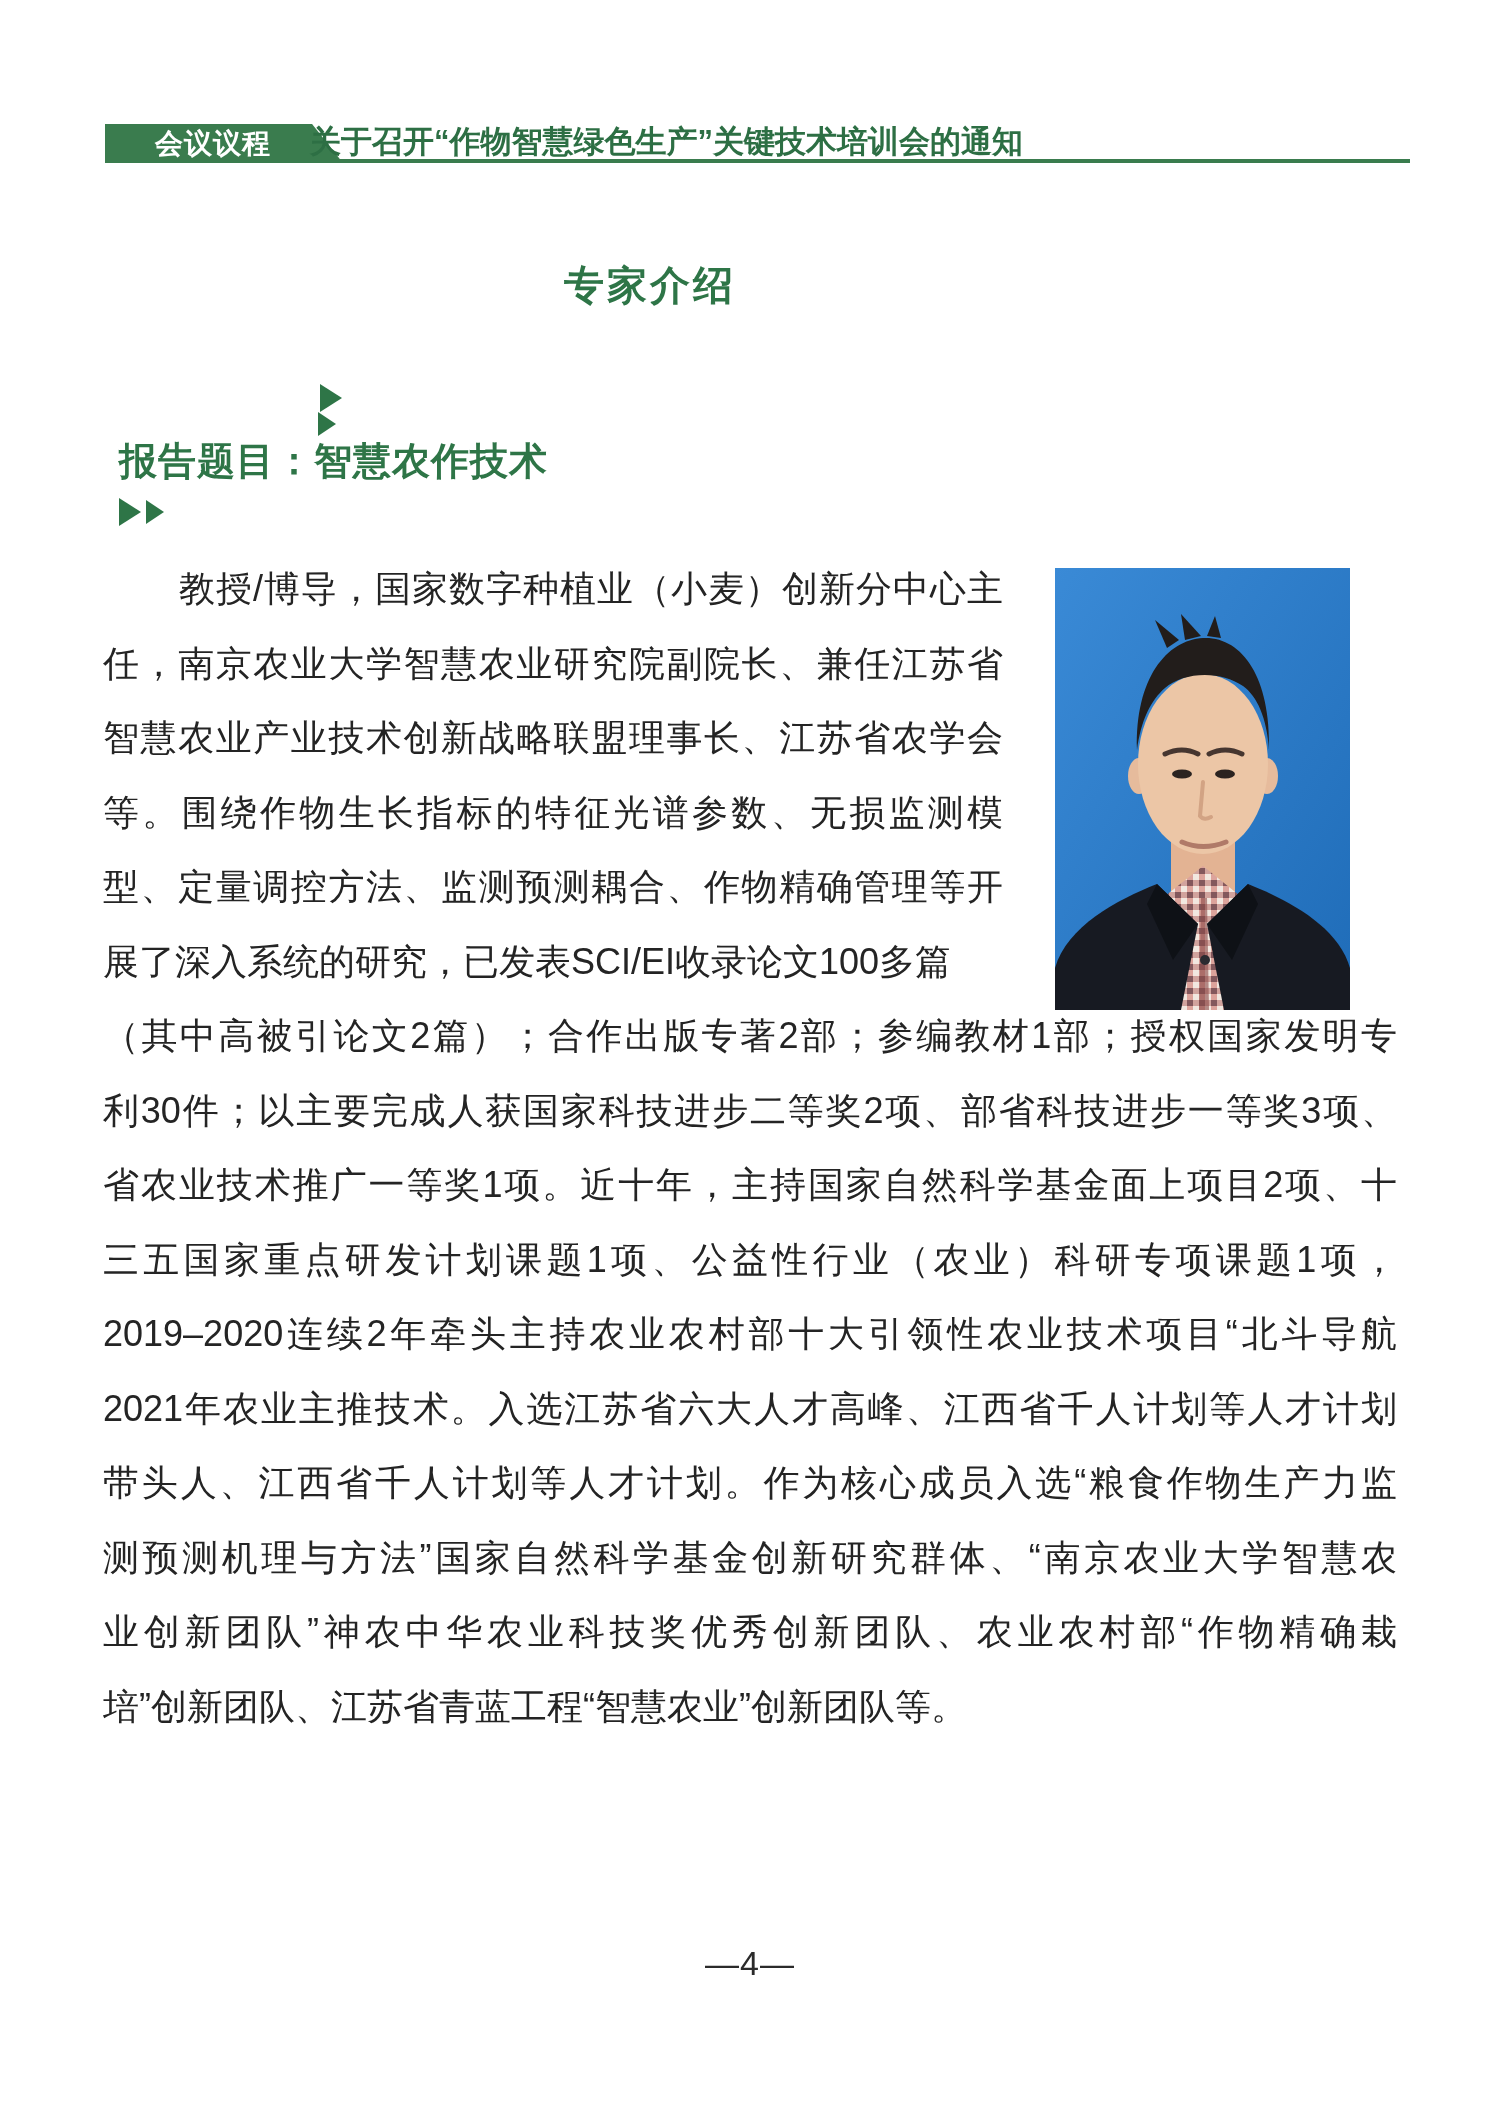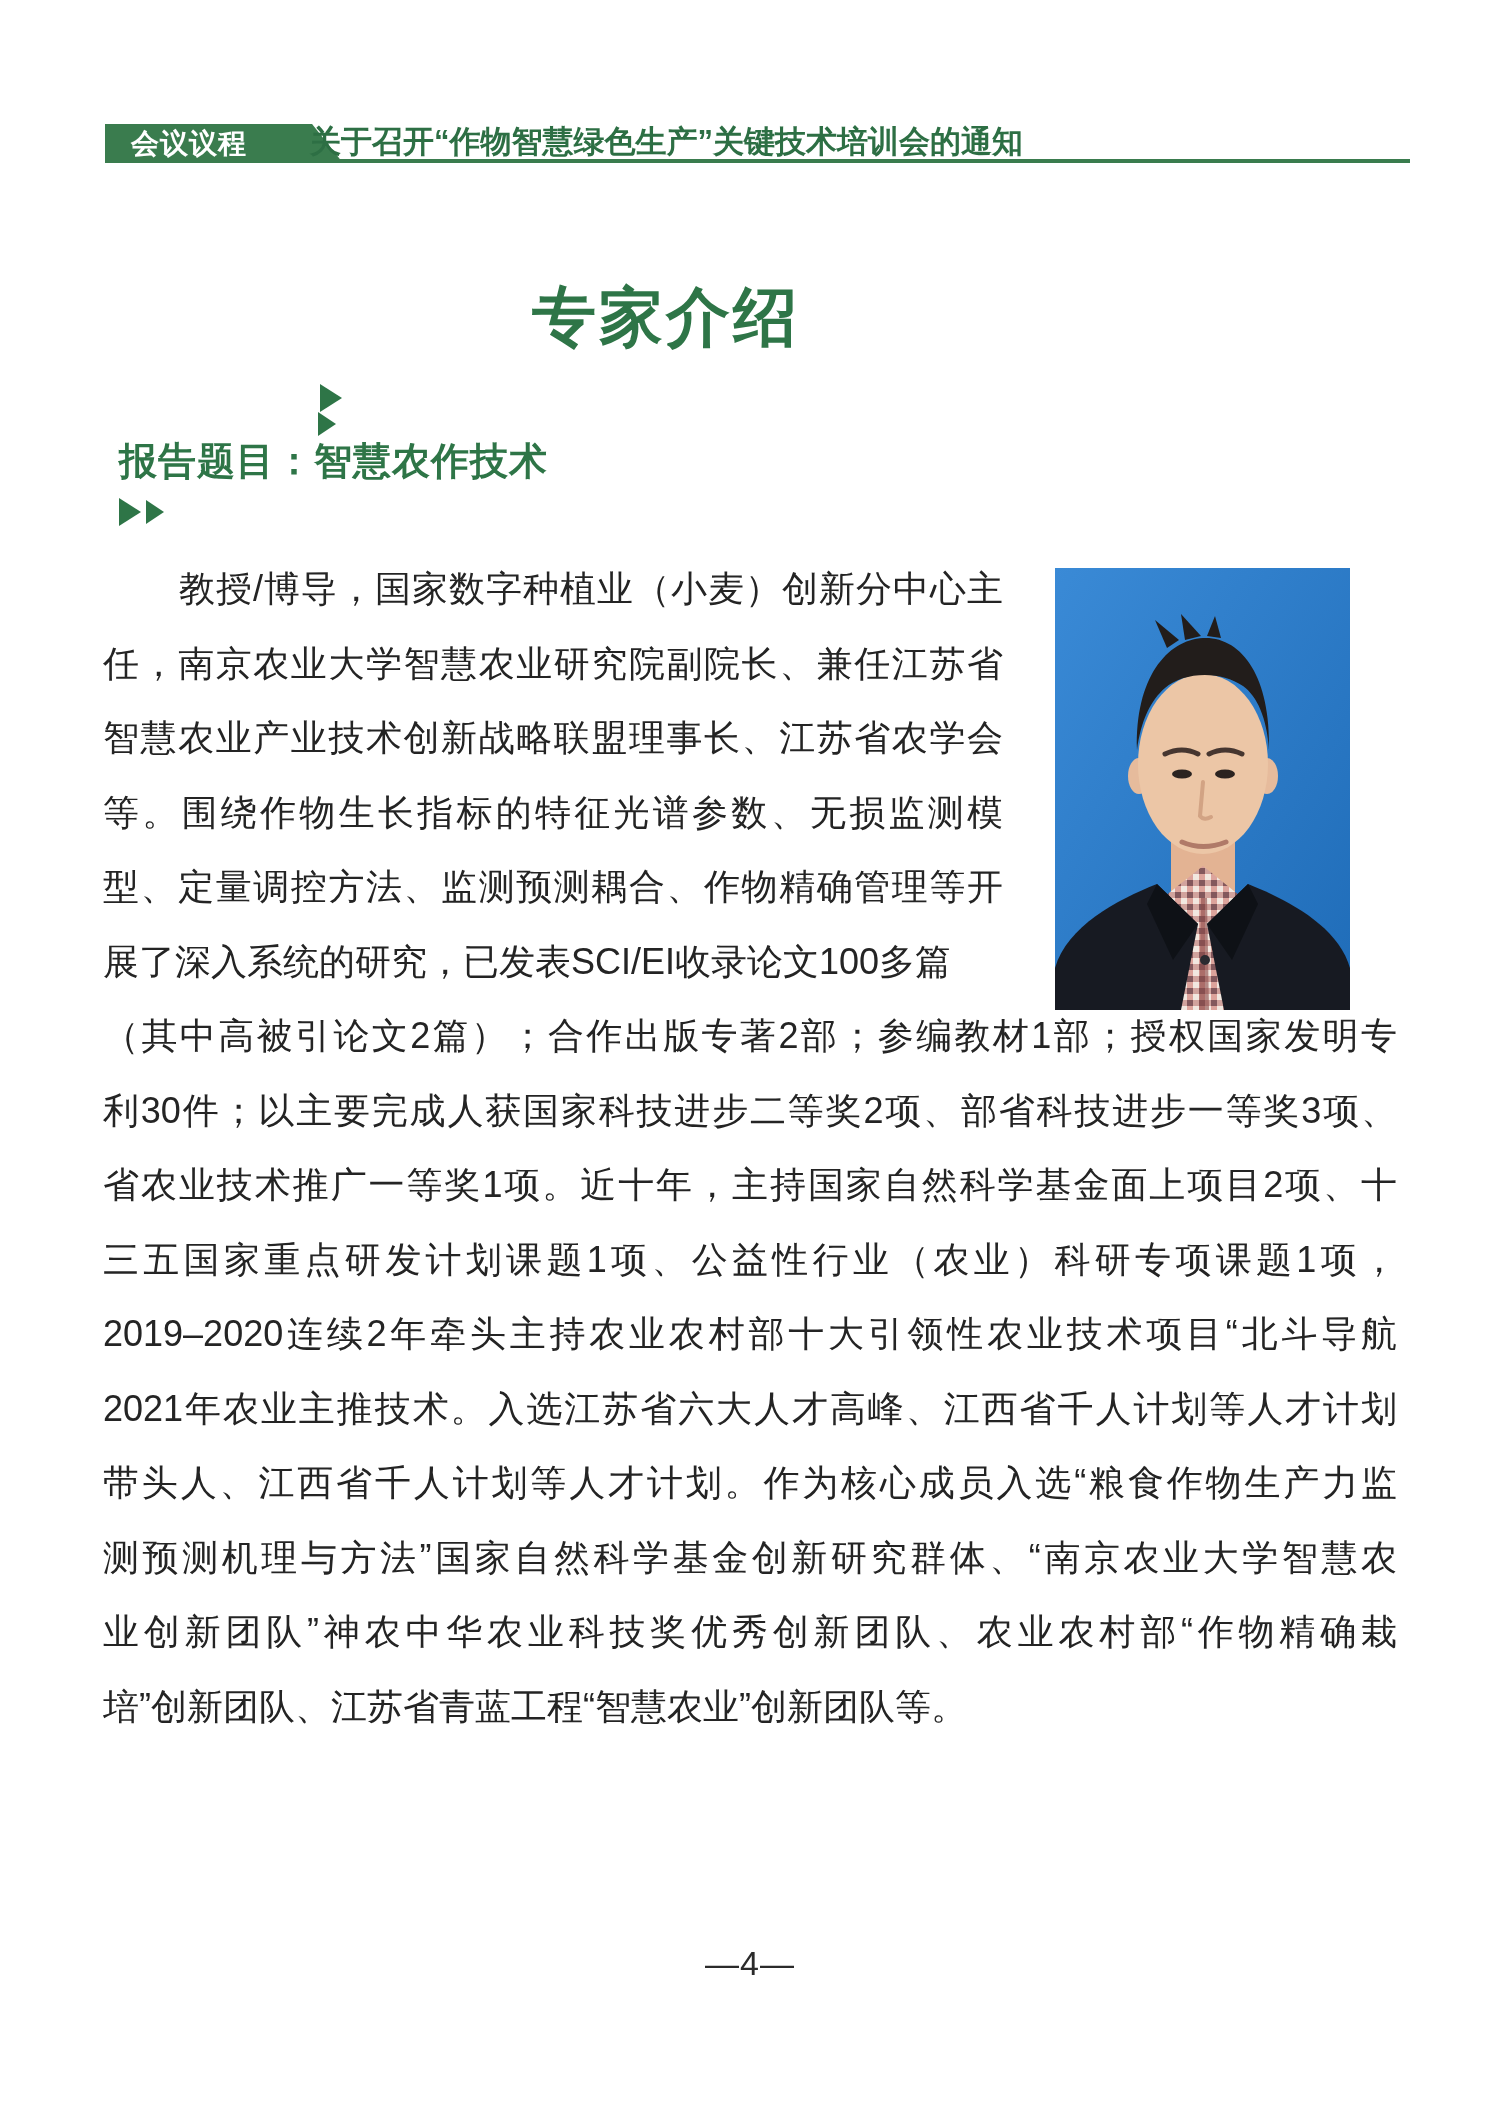--- a/index.html
+++ b/index.html
@@ -9,34 +9,34 @@
   }
   
   .badge{
     position:absolute;left:105px;top:124px;width:238px;height:39px;
     background:#3a7c4e;
     clip-path:polygon(0 0,87% 0,100% 100%,0 100%);
     display:flex;align-items:center;
   }
   .badge-label{
     color:#ffffff;font-size:28px;font-weight:bold;letter-spacing:1px;
-    padding-left:26px;line-height:39px;white-space:nowrap;
+    padding-left:26px;line-height:39px;white-space:nowrap;margin-left:24px;
   }
   .doc-title{
     position:absolute;right:90px;top:124px;width:1100px;
     text-align:left;font-size:31px;font-weight:bold;color:#2d6f44;
     line-height:36px;white-space:nowrap;
   }
   .rule{
     position:absolute;left:340px;top:159px;width:1070px;height:4px;background:#3a7c4e;
   }
   
   .section-title{
-    position:absolute;left:0;top:258px;width:1300px;margin:16px;
-    text-align:center;font-size:64px;font-weight:bold;color:#2e7547;letter-spacing:3px;
+    position:absolute;left:0;top:258px;width:1300px;margin:0;
+    text-align:center;font-size:40px;font-weight:bold;color:#2e7547;letter-spacing:3px;
   }
   
   .bullet-row{position:absolute;left:119px;height:56px;display:flex;align-items:center;}
   .row1{top:384px;flex-direction:column;}
   .row2{top:484px;}
   .tri{width:0;height:0;display:inline-block;}
   .tri.big{border-top:14px solid transparent;border-bottom:14px solid transparent;border-left:22px solid #2e7547;margin-right:5px;}
   .tri.small{border-top:12px solid transparent;border-bottom:12px solid transparent;border-left:18px solid #2e7547;margin-right:14px;}
   .bullet-text{font-size:38px;font-weight:bold;color:#2e7547;letter-spacing:1px;white-space:nowrap;}
   

